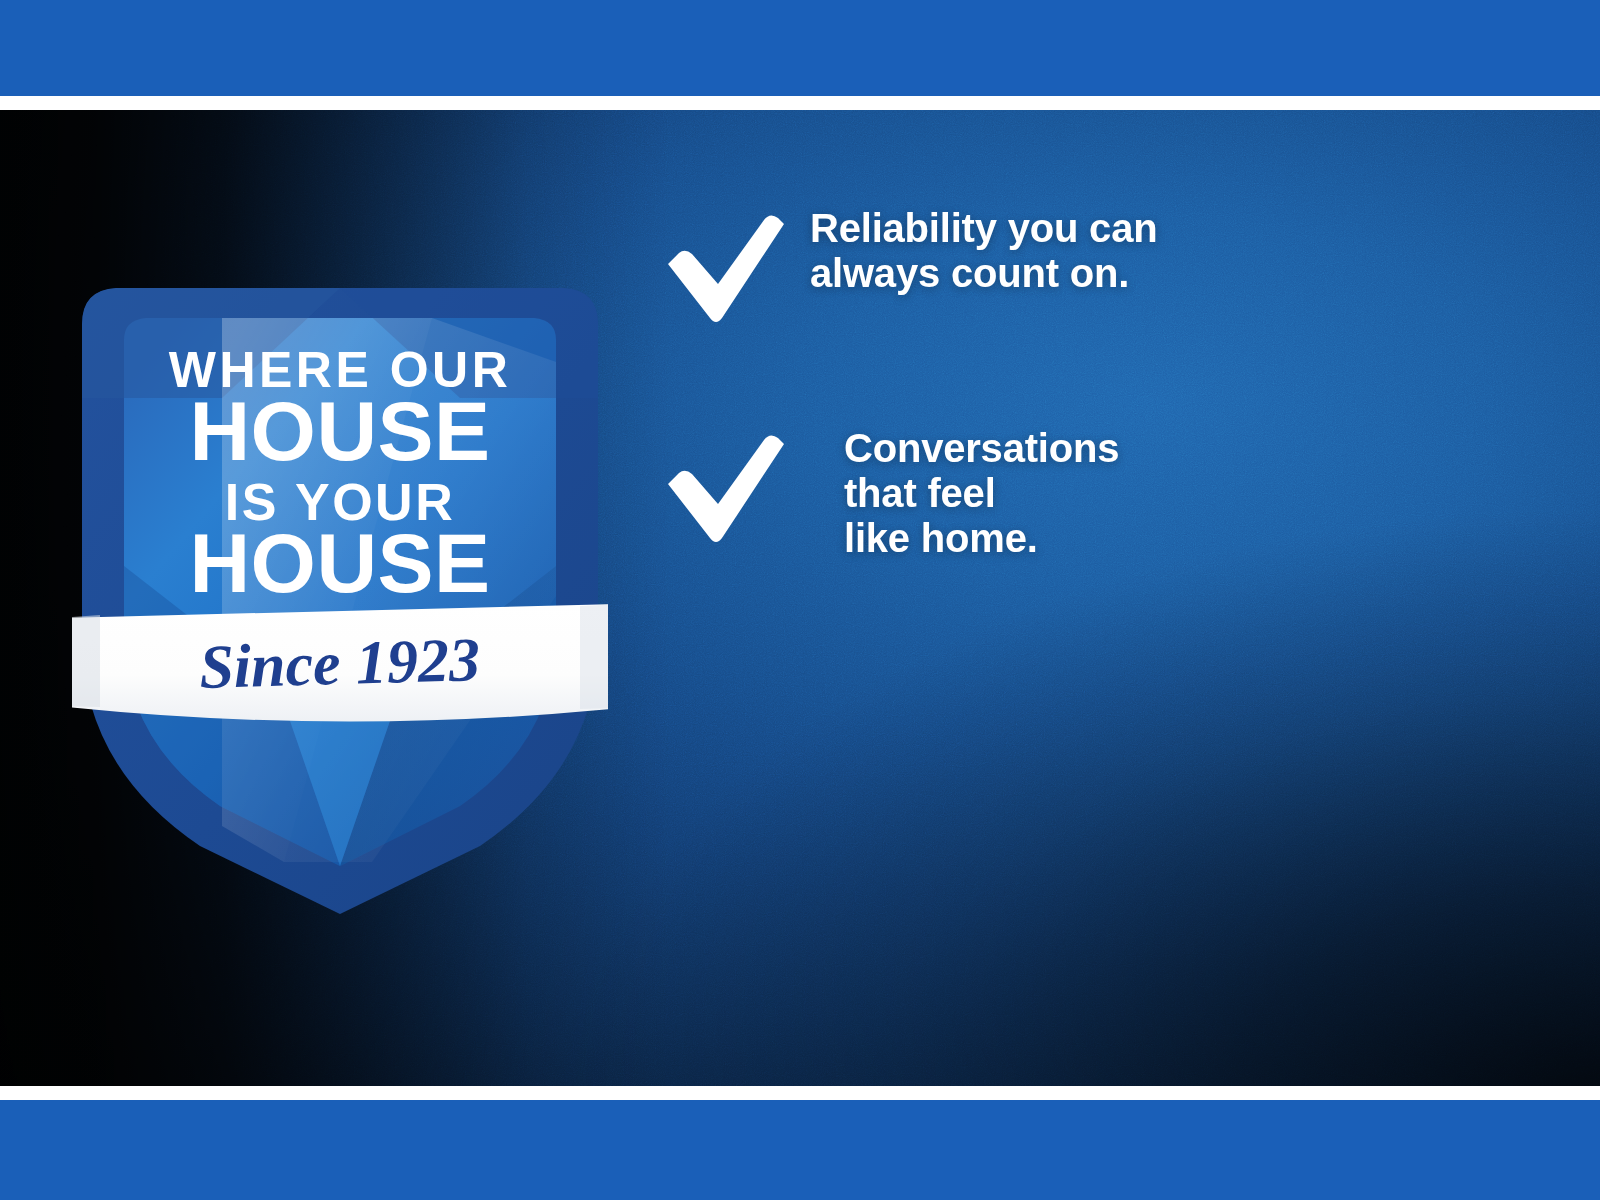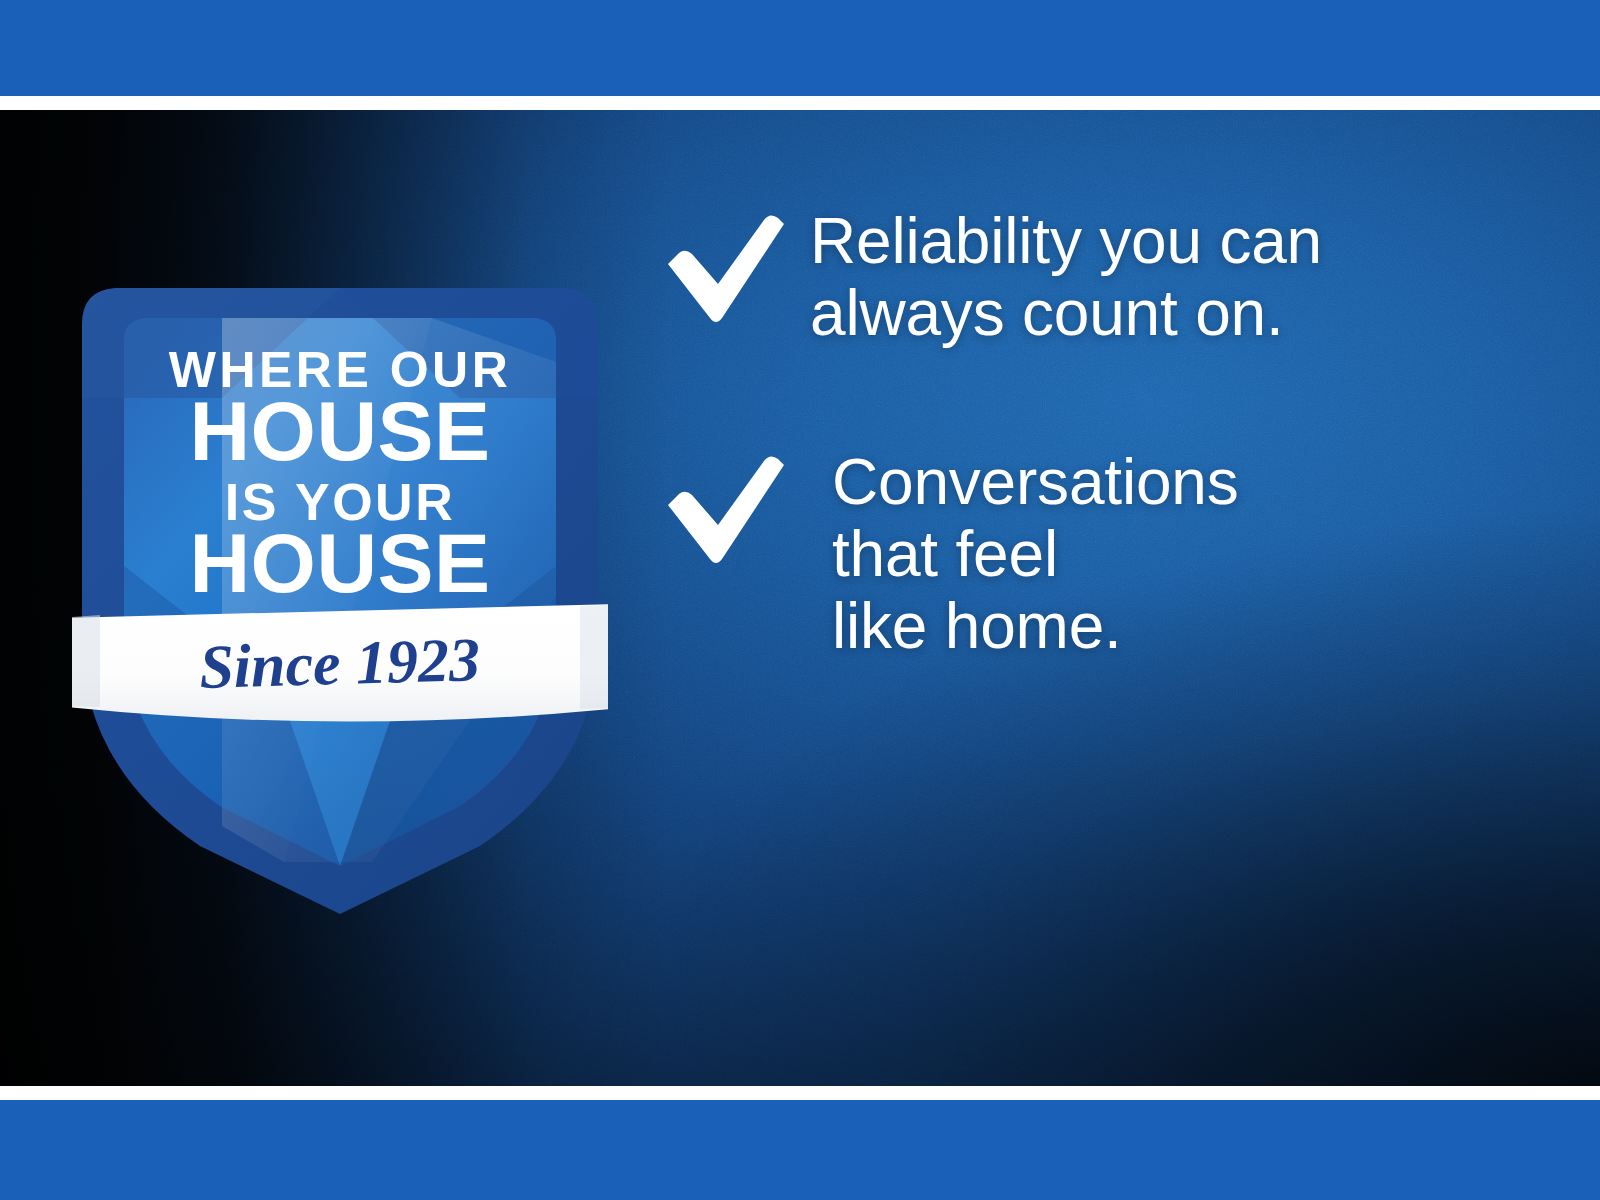--- a/index.html
+++ b/index.html
@@ -115,31 +115,31 @@
     flex: 0 0 auto;
     width: 128px;
     height: 120px;
     margin-top: 8px;
   }
   .check svg { display: block; width: 100%; height: 100%; }
 
   .bullet-text {
     color: #ffffff;
     font-family: "Liberation Sans", sans-serif;
-    font-weight: normal;
-    font-size: 64px;
+    font-weight: bold;
+    font-size: 40px;
     line-height: 1.12;
     letter-spacing: -0.2px;
     white-space: pre-line;
     text-shadow: 0 2px 10px rgba(0,0,0,0.30);
     padding-top: 6px;
   }
   .b1 .bullet-text { margin-left: 22px; }
   .b2 .bullet-text { margin-left: 40px; }
-  .b3 .bullet-text { margin-left: 44px; }
+  .b3 .bullet-text { margin-left: 56px; }
 </style>
 </head>
 <body>
 
 <div class="canvas">
 
   <div class="bar bar-top"></div>
 
   <div class="panel">
     <div class="panel-glow"></div>

